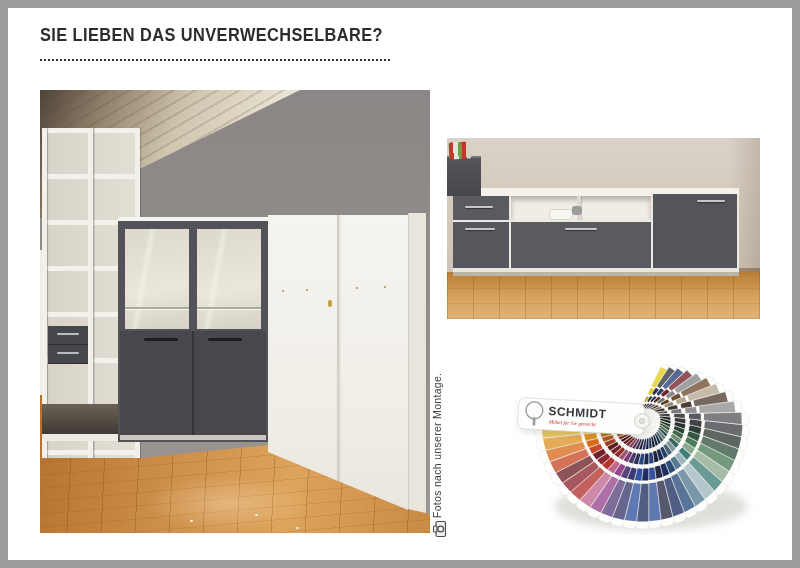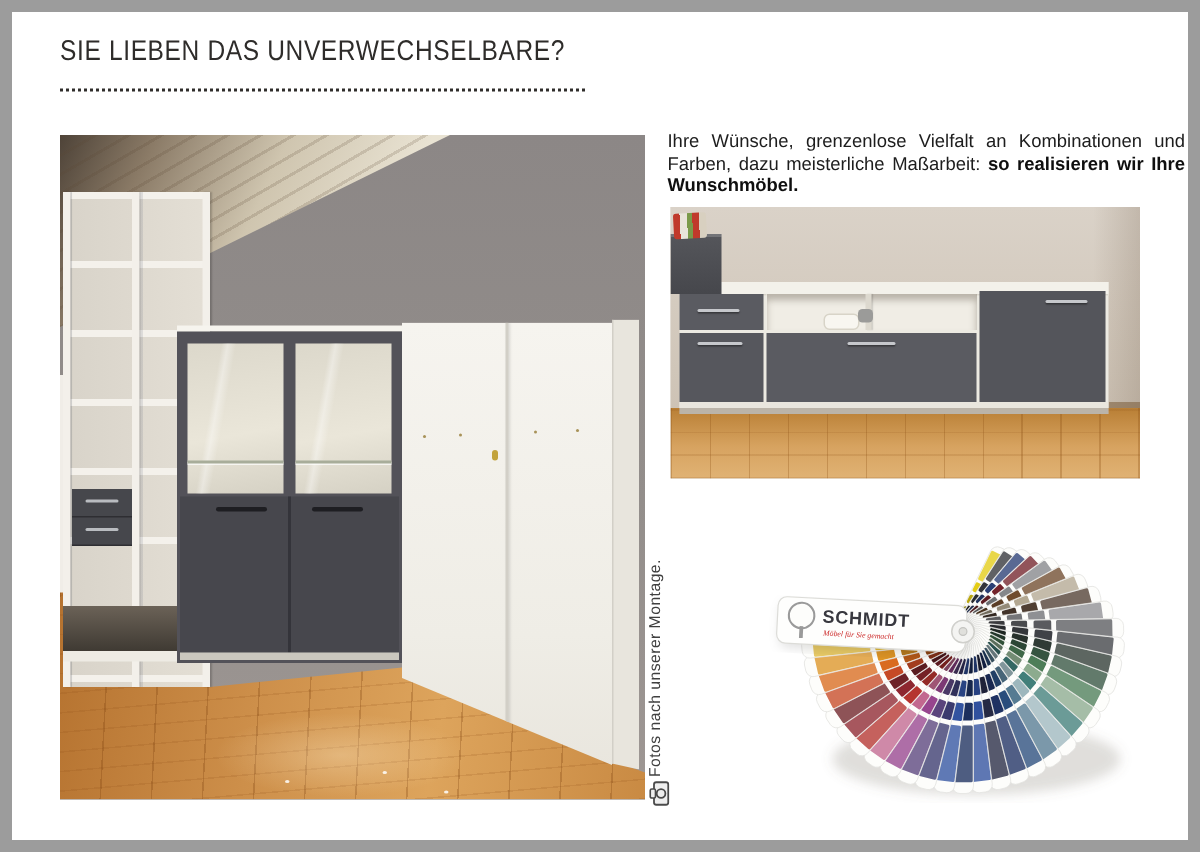--- a/index.html
+++ b/index.html
@@ -1,20 +1,20 @@
 <!DOCTYPE html>
 <html><head>
 <meta charset="utf-8">
 <style>
   html,body{margin:0;padding:0;background:#9c9c9c;}
   .frame{position:relative;width:800px;height:568px;background:#9c9c9c;font-family:"Liberation Sans",sans-serif;}
   .sheet{position:absolute;left:8px;top:8px;width:784px;height:552px;background:#ffffff;overflow:hidden;}
 
   
-  .title{position:absolute;left:32px;top:16px;margin:0;font-size:19px;font-weight:400;color:#2e2c2a;white-space:nowrap;}
+  .title{position:absolute;left:32px;top:16px;margin:0;font-size:19px;font-weight:700;color:#2e2c2a;white-space:nowrap;}
   .title .scale{display:inline-block;transform:scaleX(.86);transform-origin:left center;letter-spacing:.5px;}
   .dotted{position:absolute;left:32px;top:48px;width:350px;height:3px;border-bottom:2px dotted #2f2d2b;}
 
   
   .intro{position:absolute;left:437px;top:79px;width:345px;margin:0;font-size:12.3px;line-height:14.6px;color:#1d1d1d;text-align:justify;}
   .intro strong{color:#0f0f0f;}
 
   
   .main-photo{position:absolute;left:32px;top:82px;width:390px;height:443px;overflow:hidden;background:#928d8a;}
   .mp-wall{position:absolute;inset:0;background:linear-gradient(180deg,#8c8786 0%,#938e8b 55%,#9e9794 100%);}
@@ -102,21 +102,20 @@
 </style>
 </head>
 <body>
 
 <div class="frame">
   <div class="sheet">
 
     <h1 class="title"><span class="scale">SIE LIEBEN DAS UNVERWECHSELBARE?</span></h1>
     <div class="dotted"></div>
 
-    <p class="intro"><span>Ihre Wünsche, grenzenlose Vielfalt an Kombinationen und Farben, dazu meisterliche Maßarbeit: </span><strong>so realisieren wir Ihre Wunschmöbel.</strong></p>
 
     <div class="main-photo">
       <div class="mp-wall"></div>
       <div class="mp-ceiling"></div>
       <div class="mp-floor"></div>
       <div class="mp-doorframe"></div>
 
       <div class="mp-shelf">
         <div class="mp-post" style="left:0;"></div>
         <div class="mp-post" style="left:46px;"></div>

